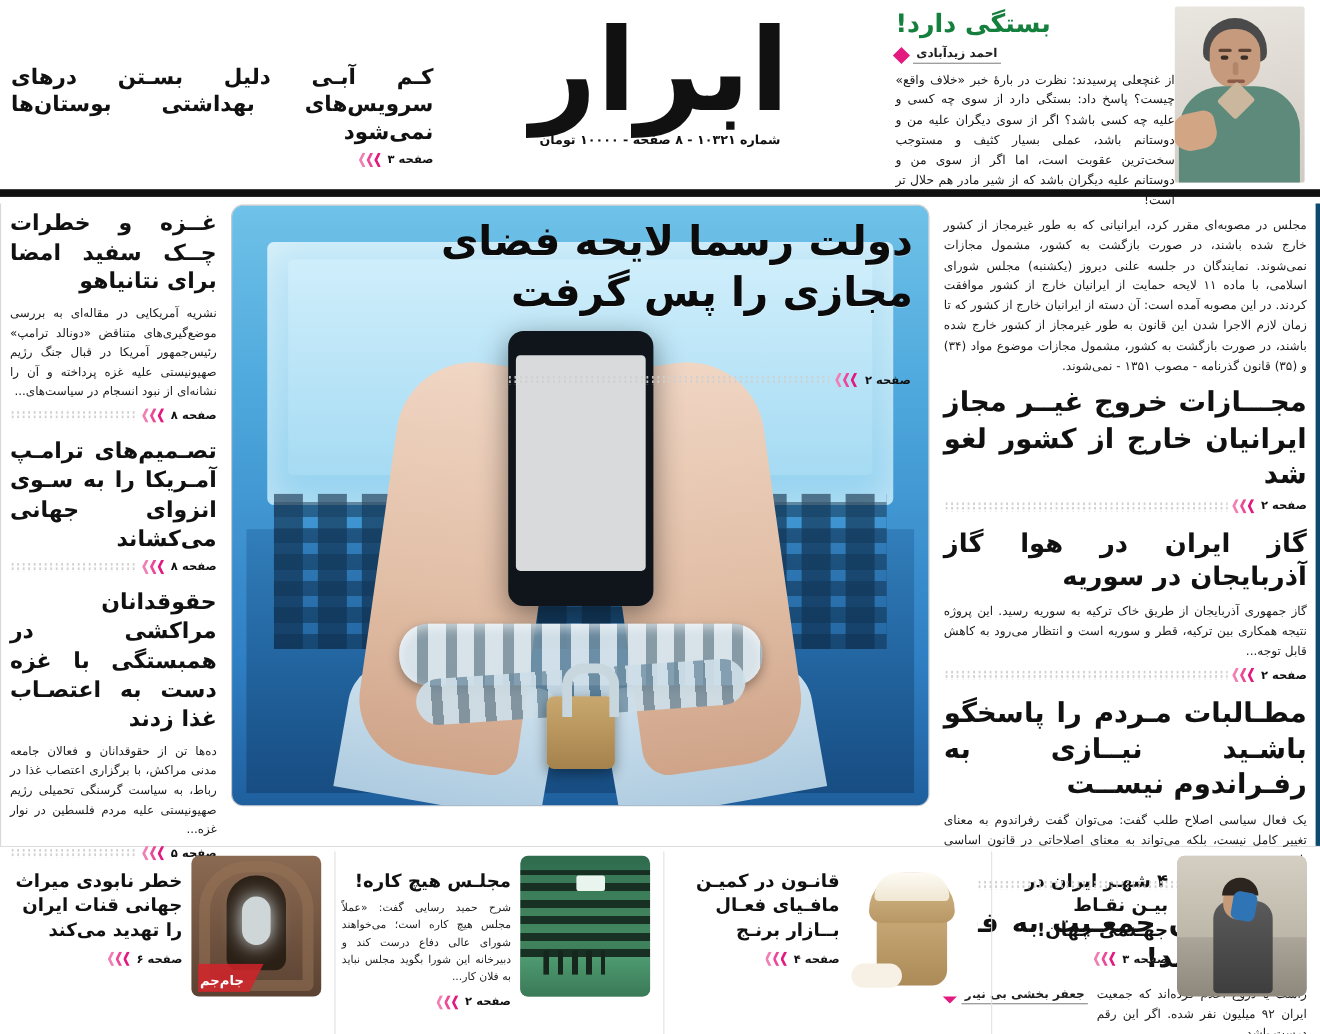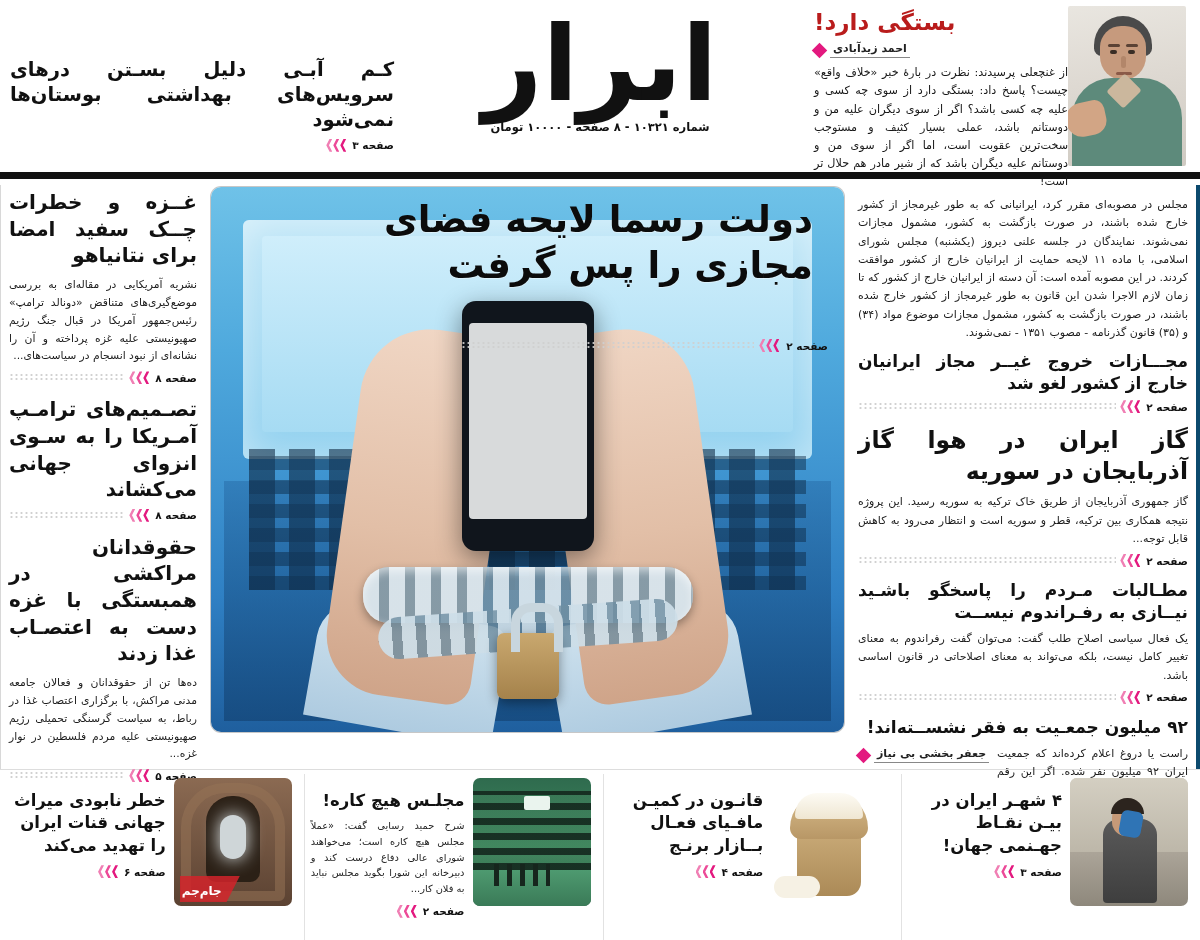--- a/index.html
+++ b/index.html
@@ -74,21 +74,21 @@
   .op-photo .hand {
     position:absolute; left:-2px; top:96px; width:40px; height:34px;
     background:#d2a585; border-radius: 16px 10px 14px 16px;
     transform: rotate(-12deg);
   }
 
   .op-text { flex: 1 1 auto; padding-top: 4px; padding-left:4px;}
   .op-title {
     font-size: 23px;
     font-weight: bold;
-    color: #b91c1c;
+    color: #15803d;
     text-align: left;
     line-height: 1.1;
     padding-left: 6px;
     letter-spacing: -0.5px;
   }
   .op-byline-row {
     display:flex; align-items:center; justify-content:flex-end;
     gap:5px; margin-top: 7px; padding-left:6px;
   }
   .op-byline {
@@ -206,21 +206,21 @@
   .art { margin-bottom: 12px; }
   .art-title {
     font-weight: bold; color:#111; line-height:1.3; text-align: justify;
   }
   .col-right .art-title { font-size: 20px; line-height:1.33; }
   .art-lead {
     font-size: 10.8px; line-height:1.66; color:#1c1c1c;
     text-align: justify; margin-top: 7px;
   }
   .col-left .art-lead { font-size:11px; }
-  .col-left .art-title { font-size: 17px; line-height: 1.3; }
+  .col-left .art-title { font-size: 25px; line-height: 1.3; }
   .col-left .art-title.small { font-size: 23.5px; }
 
   
   .photo-card {
     position: relative;
     width: 100%;
     height: 545px;
     border-radius: 10px;
     overflow: hidden;
     background: linear-gradient(180deg,#6fc2e8 0%, #4fa9dd 30%, #2f80c4 75%, #1f5f9e 100%);
@@ -291,21 +291,21 @@
     border-radius:7px;
     box-shadow: 0 4px 12px rgba(0,0,0,.4);
   }
   .pc-lock:before{
     content:""; position:absolute; left:14px; top:-30px;
     width:34px; height:40px; border:9px solid #c8d6de;
     border-bottom:none; border-radius: 20px 20px 0 0;
   }
 
   .pc-headline {
-    position:absolute; right:31px; top:10px; width:74%;
+    position:absolute; right:14px; top:10px; width:74%;
     text-align: right; z-index: 5;
     font-size: 37px; font-weight:bold; color:#0b0b0b;
     line-height:1.24; text-shadow: 0 1px 0 rgba(255,255,255,.35);
   }
   .pc-pageref {
     position:absolute; right:16px; top:152px; z-index:6;
     display:flex; align-items:center; gap:5px; width:58%;
     flex-direction: row;
   }
   .pc-pageref .dots{ opacity:.9; }

